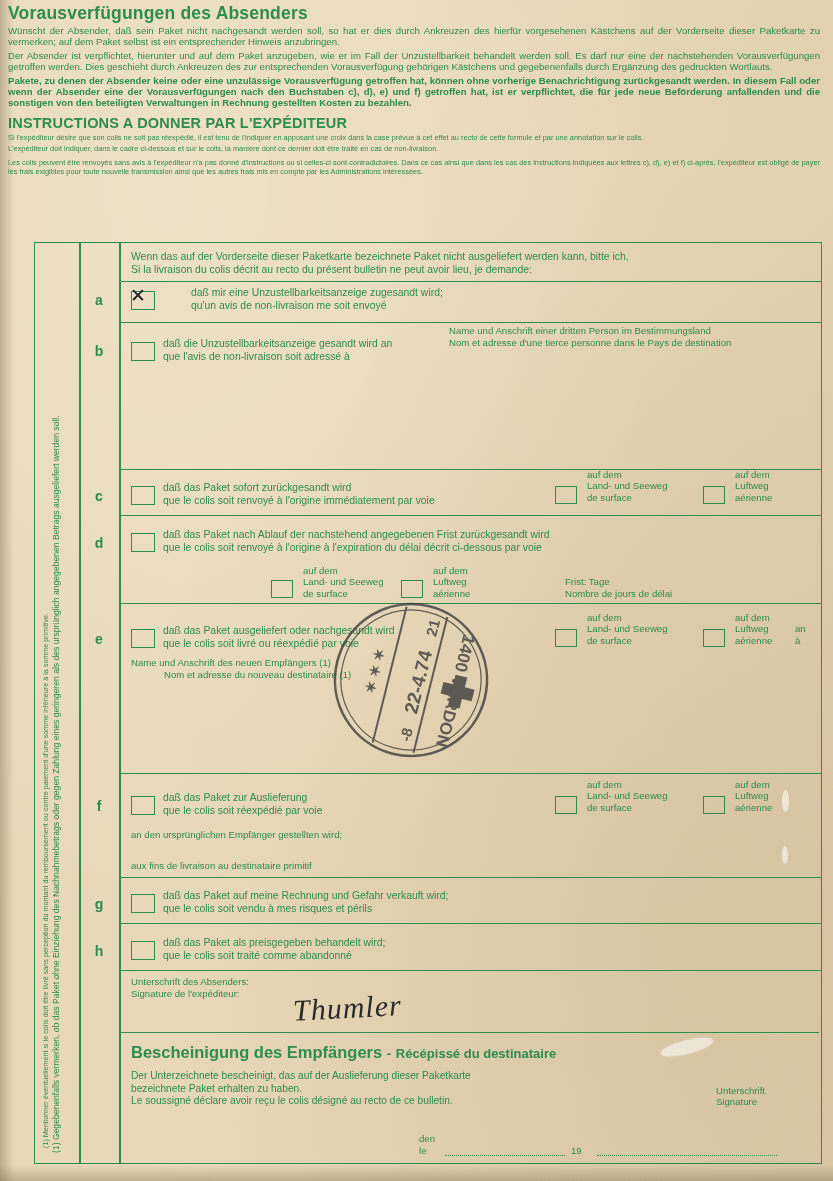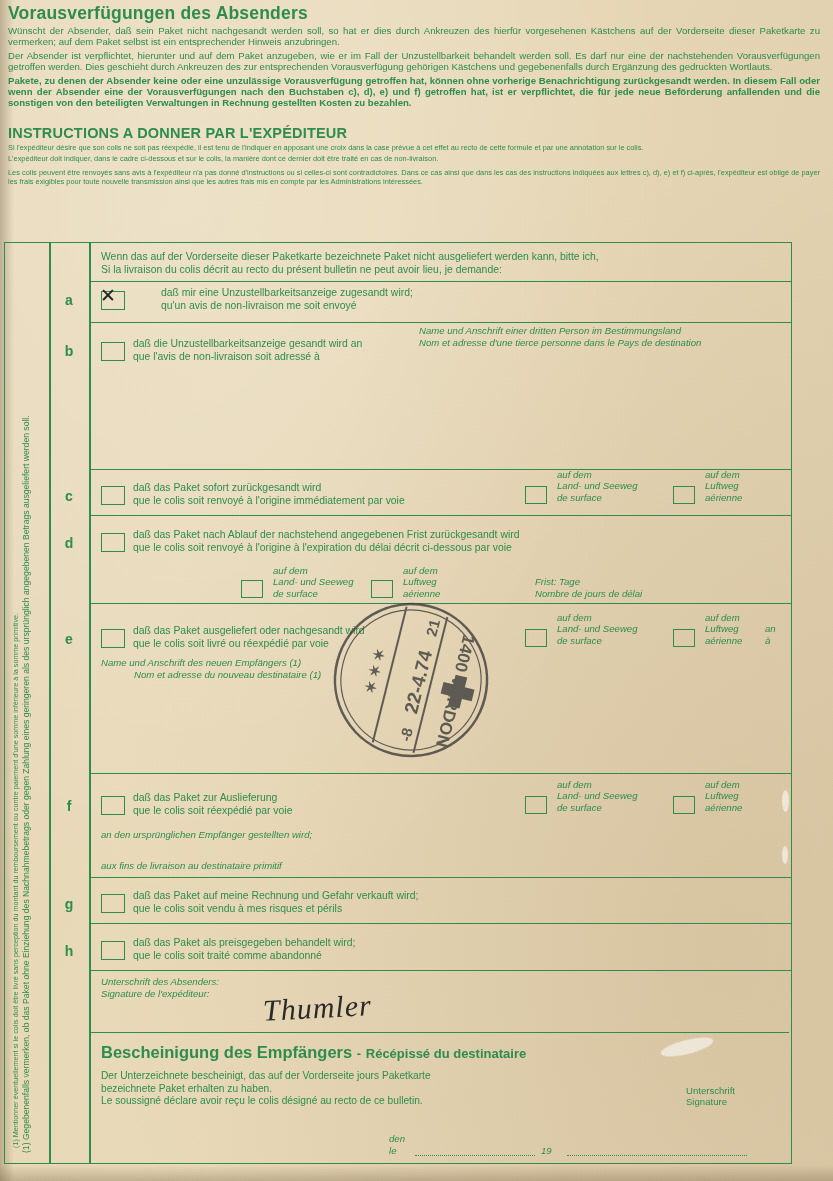--- a/index.html
+++ b/index.html
@@ -37,29 +37,29 @@
   }
   .hdr1{
     font-size:17.5px;font-weight:bold;letter-spacing:.2px;
     color:#2d8c4e;line-height:19px;
   }
   .para{
     font-size:9.6px;line-height:11.4px;color:#2d8c4e;
     margin-top:2px;text-align:justify;
   }
   .hdr2{
-    font-size:14.5px;font-weight:bold;color:#2d8c4e;margin-top:16px;letter-spacing:.2px;
+    font-size:14.5px;font-weight:bold;color:#2d8c4e;margin-top:6px;letter-spacing:.2px;
   }
   .para-fr{
     font-size:7.4px;line-height:8.6px;color:#2d8c4e;text-align:justify;margin-top:3px;
   }
 
   
   .frame{
-    position:absolute;left:4px;top:242px;width:788px;height:922px;
+    position:absolute;left:34px;top:242px;width:788px;height:922px;
     border:1.6px solid #2d8c4e;
     box-sizing:border-box;
   }
   .col-letter{
     position:absolute;left:44px;top:0;width:1.6px;height:100%;background:#2d8c4e;
   }
   .col-letter2{
     position:absolute;left:84px;top:0;width:1.6px;height:100%;background:#2d8c4e;
   }
   .vtext{
@@ -86,21 +86,21 @@
   .chk{
     position:absolute;border:1.4px solid #2d8c4e;width:22px;height:17px;
     background:transparent;
   }
   .chk.sm{width:20px;height:16px;}
   .xmark{
     position:absolute;font-size:19px;color:#222;font-family:"Liberation Serif",serif;
     line-height:1;
   }
   .hd-sm{
-    position:absolute;font-size:9.6px;line-height:11.4px;color:#2d8c4e;font-style:italic;
+    position:absolute;font-size:9.6px;line-height:11.4px;color:#2d8c4e;
   }
 
   
   .sig-script{
     position:absolute;
     font-family:"Liberation Serif", serif;
     font-style:italic;
     font-size:30px;
     color:#2a2a2a;
     transform:rotate(-3deg);
@@ -283,21 +283,21 @@
   <div class="hd-sm" style="left:96px;top:745px;">Signature de l'expéditeur:</div>
   <div class="sig-script" style="left:258px;top:748px;">Thumler</div>
 
   <div class="receipt">
     <div class="receipt-inner">
       <div class="rc-title">
         <span>Bescheinigung des Empfängers</span>
         <span class="sub">-</span>
         <span class="sub">Récépissé du destinataire</span>
       </div>
-      <div class="rc-p">Der Unterzeichnete bescheinigt, das auf der Vorderseite jours Paketkarte</div>
+      <div class="rc-p">Der Unterzeichnete bescheinigt, das auf der Auslieferung dieser Paketkarte</div>
       <div class="rc-p" style="margin-top:0">bezeichnete Paket erhalten zu haben.</div>
       <div class="rc-p" style="margin-top:0">Le soussigné déclare avoir reçu le colis désigné au recto de ce bulletin.</div>
     </div>
     <div class="rc-sig">
       <div>Unterschrift</div>
       <div>Signature</div>
     </div>
     <div class="hd-sm" style="left:300px;top:100px;">den</div>
     <div class="hd-sm" style="left:300px;top:112px;">le</div>
     <div class="hd-sm" style="left:452px;top:112px;">19</div>

